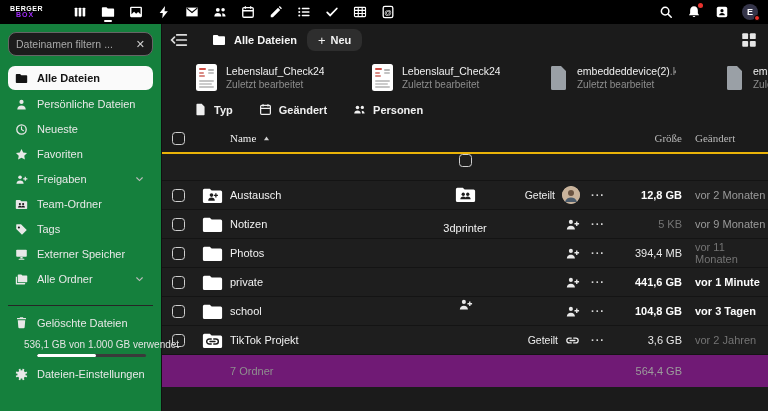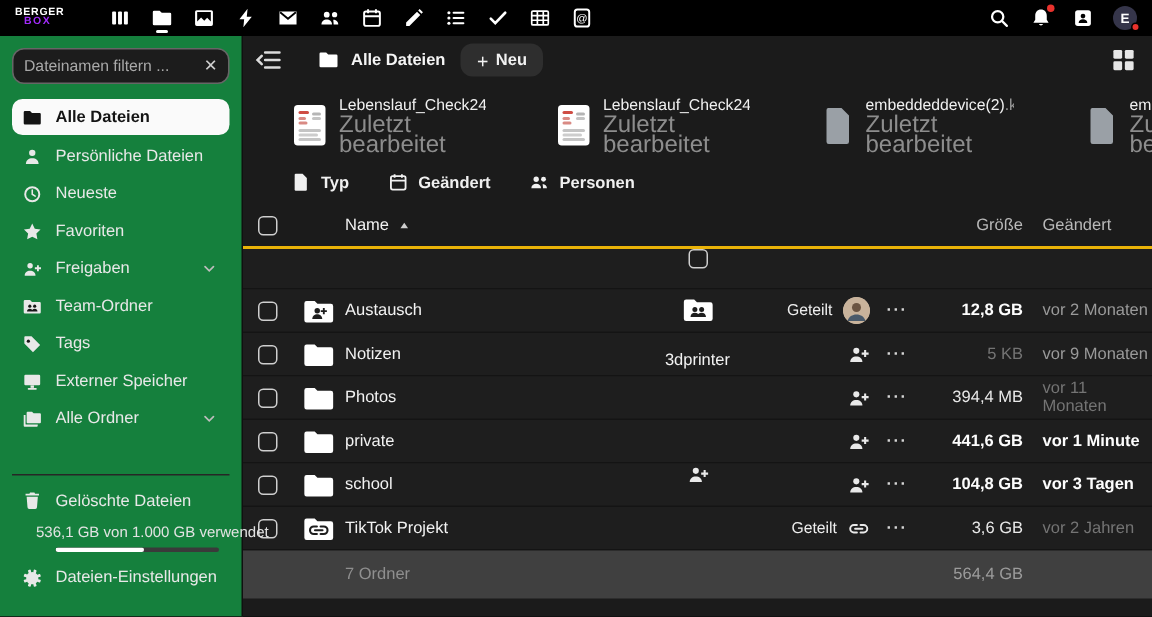--- a/index.html
+++ b/index.html
@@ -31,21 +31,21 @@
   .filterbox { display:flex; align-items:center; border:1px solid #666; border-radius:8px; height:24px; padding:0 7px; margin-bottom:10px; background:#1c1c1c; }
   .filterbox input { flex:1; background:transparent; border:0; outline:0; color:#ddd; font-size:10.5px; font-family:inherit; min-width:0; }
   .filterbox input::placeholder { color:#a9a9a9; }
   .filter-clear { color:#cfcfcf; font-size:11px; cursor:pointer; line-height:1; }
   .side-item { display:flex; align-items:center; gap:9px; height:22px; padding:0 7px; border-radius:7px; color:#e8e8e8; cursor:pointer; margin-bottom:3px; }
   .side-item svg, .side-item .sicon { width:13px; height:13px; flex:0 0 13px; color:#e8e8e8; }
   .side-item.active { background:#fafafa; color:#141414; height:24px; font-weight:bold; }
   .side-item.active svg { color:#141414; }
   .side-item .chev { margin-left:auto; width:10px; height:10px; color:#bdbdbd; }
   .side-label { white-space:nowrap; overflow:hidden; font-size:11px; }
-  .sidebar-bottom { position:absolute; left:8px; right:8px; bottom:12px; border-top:1px solid #262626; padding-top:6px; }
+  .sidebar-bottom { position:absolute; left:8px; right:8px; bottom:23px; border-top:1px solid #262626; padding-top:6px; }
   .storage { display:flex; flex-direction:column; padding:2px 7px 4px 7px; }
   .storage-line { display:flex; align-items:flex-end; gap:9px; }
   .storage-text { font-size:10px; color:#e3e3e3; white-space:nowrap; }
   .storage-bar { margin:4px 0 2px 22px; height:3.5px; background:#3a3a3a; border-radius:2px; overflow:hidden; }
   .storage-fill { height:100%; width:54%; background:#fff; border-radius:2px; }
 
   
   .main { flex:1; min-width:0; display:flex; flex-direction:column; background:#1b1b1b; }
   .content-header { height:30px; display:flex; align-items:center; gap:10px; padding:2px 10px 0 8px; }
   .navtoggle { width:18px; height:18px; color:#dcdcdc; display:flex; align-items:center; justify-content:center; cursor:pointer; }
@@ -65,31 +65,31 @@
   .doc-thumb .r3 { left:3px; top:11px; width:6px; height:1.5px; background:#d98a84; }
   .doc-thumb .g1 { left:12px; top:5px; width:6px; height:1.5px; background:#b5b5b5; }
   .doc-thumb .g2 { left:12px; top:8px; width:6px; height:1.5px; background:#c4c4c4; }
   .doc-thumb .g3 { left:3px; top:16px; width:15px; height:1.5px; background:#c4c4c4; }
   .doc-thumb .g4 { left:3px; top:19px; width:13px; height:1.5px; background:#cdcdcd; }
   .doc-thumb .g5 { left:3px; top:22px; width:15px; height:1.5px; background:#c4c4c4; }
   .file-thumb { width:20px; height:26px; flex:0 0 20px; color:#9aa0a6; }
   .rmeta { display:flex; flex-direction:column; line-height:13px; min-width:0; }
   .rname { color:#f0f0f0; font-size:10.5px; white-space:nowrap; overflow:hidden; }
   .rname .ext { color:#9a9a9a; }
-  .rsub { color:#8d8d8d; font-size:16px; }
+  .rsub { color:#8d8d8d; font-size:10px; }
 
   
   .chips { display:flex; gap:26px; padding:8px 10px 8px 32px; }
   .chip { display:flex; align-items:center; gap:7px; font-weight:bold; color:#f0f0f0; cursor:pointer; }
   .chip svg { width:13px; height:13px; color:#f0f0f0; }
 
   
   .ftable { flex:1; display:flex; flex-direction:column; min-height:0; }
   .trow { display:flex; align-items:center; height:29px; }
-  .thead { height:28px; color:#b9b9b9; }
+  .thead { height:28px; color:#b9b9b9;font-family:Liberation Serif, serif; }
   .c-check { flex:0 0 32px; display:flex; justify-content:center; }
   .checkbox { width:13px; height:13px; border:1.6px solid #cfcfcf; border-radius:3.5px; background:transparent; cursor:pointer; }
   .c-icon { flex:0 0 36px; display:flex; justify-content:center; position:relative; }
   .c-name { flex:1; min-width:0; display:flex; align-items:center; gap:6px; color:#f2f2f2; }
   .sortarrow { width:9px; height:9px; color:#cfcfcf; }
   .c-share { flex:0 0 140px; display:flex; justify-content:flex-end; align-items:center; gap:7px; }
   .shared-label { color:#ededed; font-size:10.5px; }
   .shareicon { width:15px; height:13px; color:#e9e9e9; cursor:pointer; }
   .mini-avatar { width:18px; height:18px; border-radius:50%; background:#c9b8a3; overflow:hidden; flex:0 0 18px; cursor:pointer; }
   .c-dots { flex:0 0 36px; text-align:center; color:#d6d6d6; font-weight:bold; letter-spacing:1px; font-size:11px; cursor:pointer; }
@@ -97,21 +97,21 @@
   .c-date { flex:0 0 86px; padding-left:13px; }
   .rows .trow { background:#1e1e1e; border-bottom:1px solid #141414; }
   .rows .trow:first-child { border-top:2px solid #eab308;flex-direction:column; }
   .folder-wrap { position:relative; width:21px; height:17px; }
   .folder-wrap svg.folder { width:21px; height:17px; color:#fff; }
   .folder-badge { position:absolute; left:0; top:2px; width:21px; height:15px; color:#1e1e1e; }
   .t-bright { color:#fdfdfd; font-weight:bold; }
   .t-strong { color:#e9e9e9; }
   .t-mid { color:#9a9a9a; }
   .t-dim { color:#747474; }
-  .tfoot { height:32px; color:#8f8f8f; background:#404040; }
+  .tfoot { height:32px; color:#8f8f8f; background:#701a75; }
   .tfoot .c-size { color:#9c9c9c; }
 </style>
 </head>
 <body>
 
 <div class="app">
 
   <header class="topbar">
     <div class="logo">
       <span class="l1">BERGER</span>

